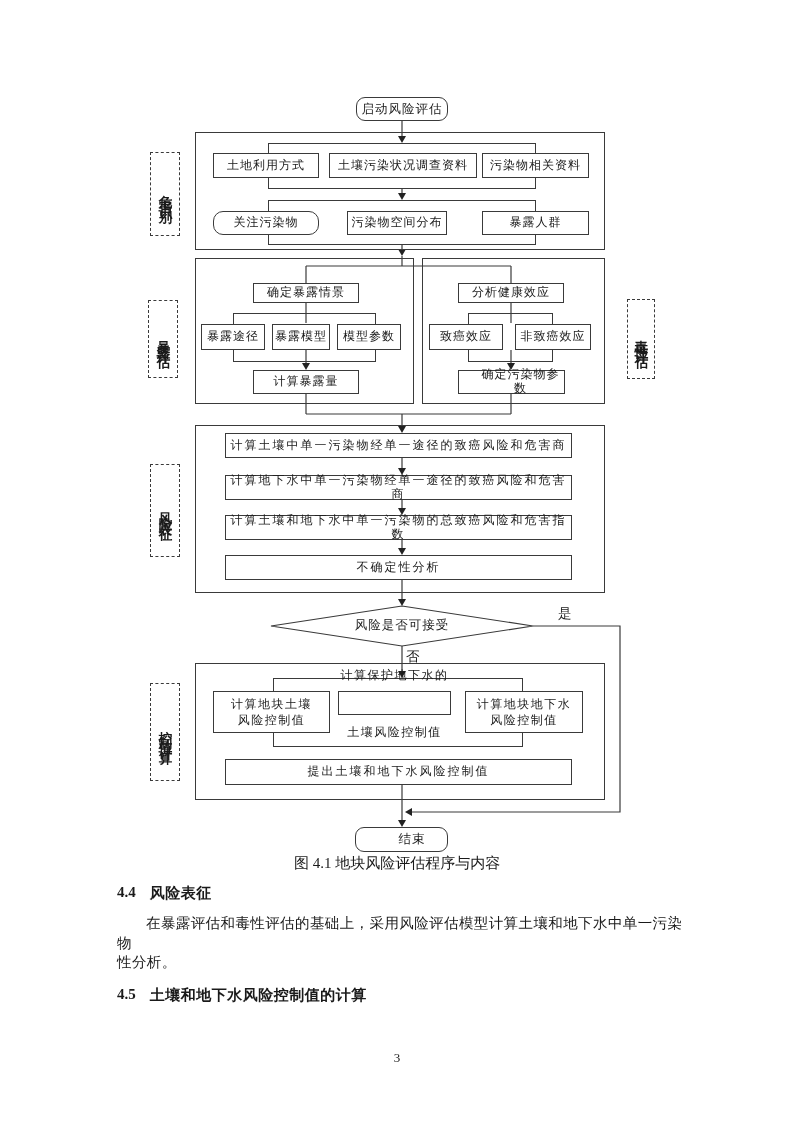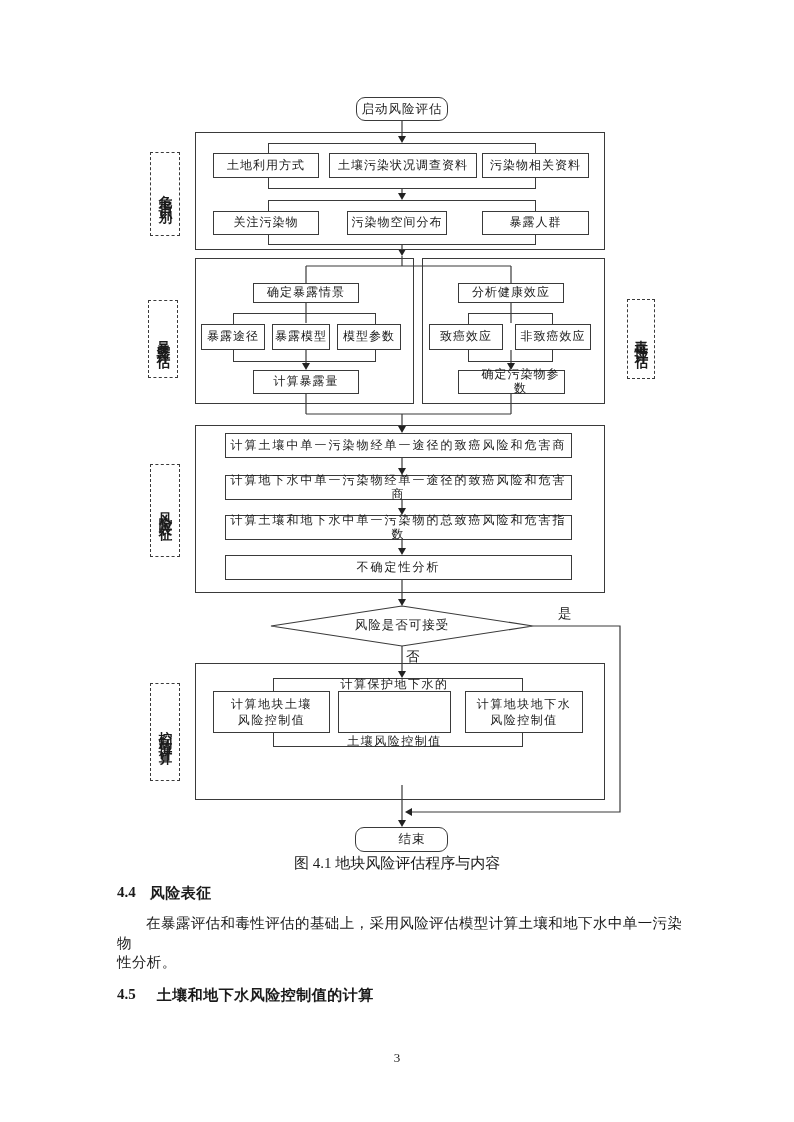--- a/index.html
+++ b/index.html
@@ -62,21 +62,21 @@
   </svg>
 
   <div class="abs box term" style="left:356px;top:97px;width:92px;height:24px;">启动风险评估</div>
 
   <div class="abs frame" style="left:195px;top:132px;width:410px;height:118px;"></div>
   <div class="abs frame" style="left:268px;top:143px;width:268px;height:46px;"></div>
   <div class="abs frame" style="left:268px;top:200px;width:268px;height:45px;"></div>
   <div class="abs box" style="left:213px;top:153px;width:106px;height:25px;">土地利用方式</div>
   <div class="abs box" style="left:329px;top:153px;width:148px;height:25px;">土壤污染状况调查资料</div>
   <div class="abs box" style="left:482px;top:153px;width:107px;height:25px;">污染物相关资料</div>
-  <div class="abs box" style="left:213px;top:211px;width:106px;height:24px;">关注污染物</div>
+  <div class="abs box" style="left:213px;top:211px;width:106px;height:24px;border-radius:10px;">关注污染物</div>
   <div class="abs box" style="left:347px;top:211px;width:100px;height:24px;">污染物空间分布</div>
   <div class="abs box" style="left:482px;top:211px;width:107px;height:24px;">暴露人群</div>
   <div class="abs vlabel" style="left:150px;top:152px;width:30px;height:84px;">危害识别</div>
 
   <div class="abs frame" style="left:195px;top:258px;width:219px;height:146px;"></div>
   <div class="abs frame" style="left:422px;top:258px;width:183px;height:146px;"></div>
   <div class="abs frame" style="left:233px;top:313px;width:143px;height:49px;"></div>
   <div class="abs frame" style="left:468px;top:313px;width:85px;height:49px;"></div>
   <div class="abs box" style="left:253px;top:283px;width:106px;height:20px;">确定暴露情景</div>
   <div class="abs box" style="left:201px;top:324px;width:64px;height:26px;">暴露途径</div>
@@ -100,42 +100,43 @@
   <div class="abs dtext" style="left:302px;top:616px;width:200px;height:19px;">风险是否可接受</div>
   <div class="abs branch" style="left:558px;top:605px;">是</div>
   <div class="abs branch" style="left:406px;top:648px;">否</div>
 
   <div class="abs frame" style="left:195px;top:663px;width:410px;height:137px;"></div>
   <div class="abs frame" style="left:273px;top:678px;width:250px;height:69px;"></div>
   <div class="abs box twoline" style="left:213px;top:691px;width:117px;height:42px;">
     <span>计算地块土壤</span>
     <span>风险控制值</span>
   </div>
-  <div class="abs box twoline" style="left:338px;top:691px;width:113px;height:42px;gap:41px;">
+  <div class="abs box twoline" style="left:338px;top:691px;width:113px;height:24px;gap:41px;">
     <span>计算保护地下水的</span>
     <span>土壤风险控制值</span>
   </div>
   <div class="abs box twoline" style="left:465px;top:691px;width:118px;height:42px;">
     <span>计算地块地下水</span>
     <span>风险控制值</span>
   </div>
+  <div class="abs box steps" style="left:225px;top:759px;width:347px;height:26px;">提出土壤和地下水风险控制值</div>
   <div class="abs vlabel" style="left:150px;top:683px;width:30px;height:98px;">控制值计算</div>
 
   <div class="abs box term" style="left:355px;top:827px;width:93px;height:25px;padding-left:21px;">结束</div>
 
   <div class="abs caption" style="left:0;top:854px;">图 4.1 地块风险评估程序与内容</div>
 
   <div class="abs heading" style="left:117px;top:884px;">
     <span class="h-num">4.4</span>
     <span class="h-title">风险表征</span>
   </div>
   <div class="abs para" style="left:117px;top:914px;width:566px;">
     <div class="indent">在暴露评估和毒性评估的基础上，采用风险评估模型计算土壤和地下水中单一污染物</div>
     <div>性分析。</div>
   </div>
-  <div class="abs heading" style="left:117px;top:986px;gap:7px;">
+  <div class="abs heading" style="left:117px;top:986px;">
     <span class="h-num">4.5</span>
     <span class="h-title">土壤和地下水风险控制值的计算</span>
   </div>
 
   <div class="abs pagenum" style="left:0;top:1050px;">3</div>
 
 </div>
 
 </body></html>

